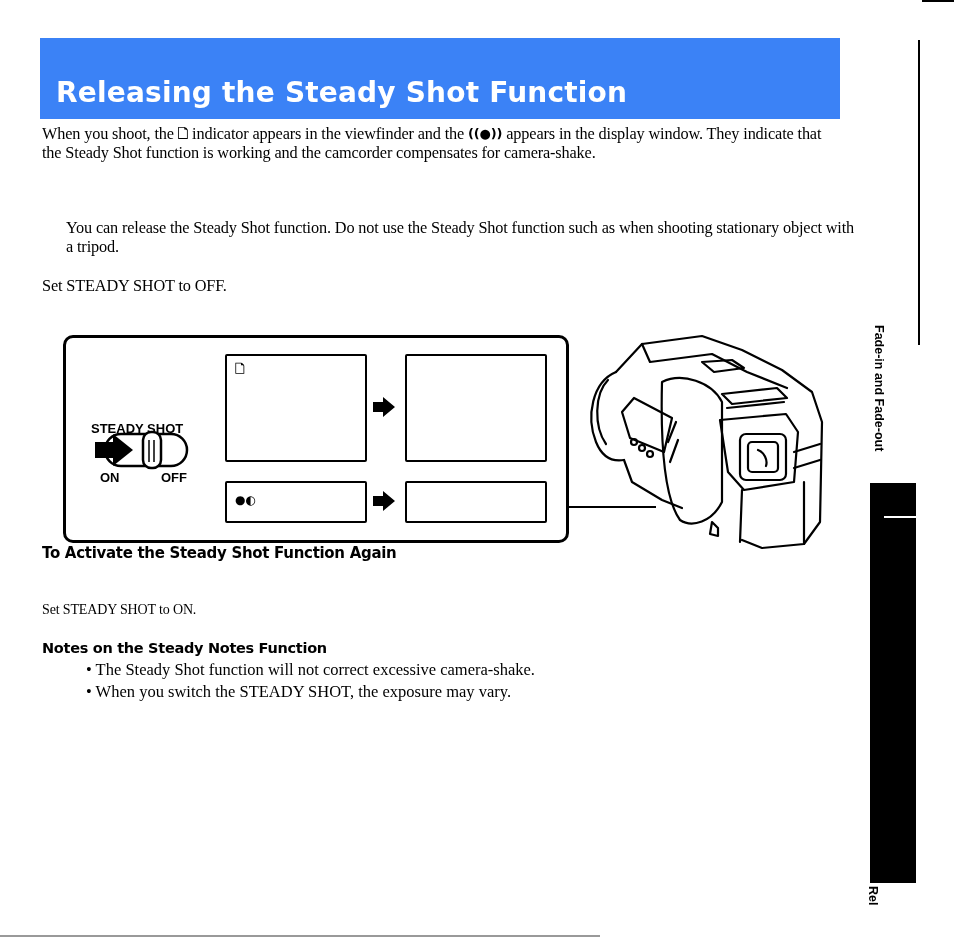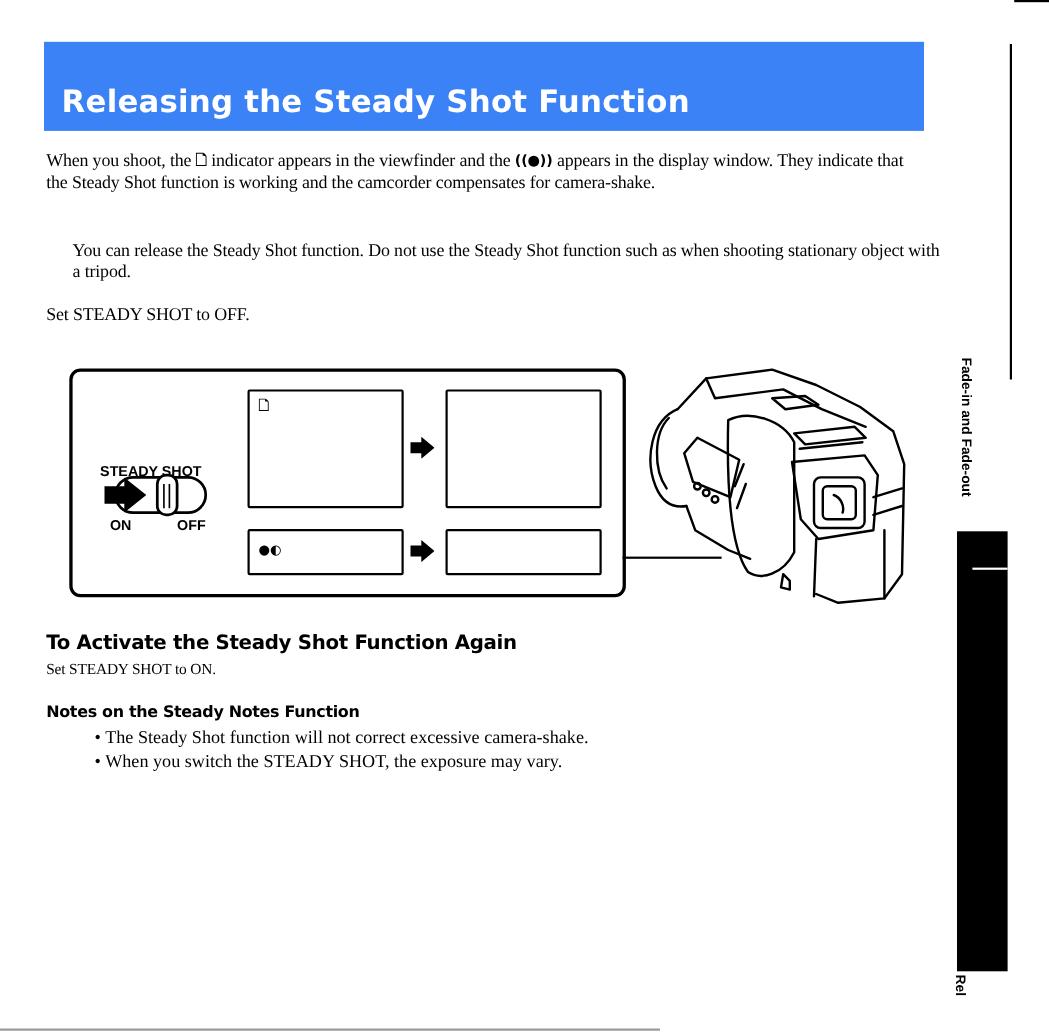--- a/index.html
+++ b/index.html
@@ -18,21 +18,21 @@
       position: absolute; left: 16px; top: 38px;
       color: #fff; font-family: "DejaVu Sans", sans-serif; font-weight: bold;
       font-size: 28px; letter-spacing: 0.2px; white-space: nowrap;
     }
 
     
     .para {
       left: 42px; font-size: 16.3px; line-height: 19px;
       font-family: "Liberation Serif", serif; letter-spacing: -0.15px;
     }
-    .p1 { top: 136px; width: 800px; }
+    .p1 { top: 124px; width: 800px; }
     .p2 { top: 218px; width: 790px; margin-left: 24px; }
     .p3 { top: 276px; }
     .inline-icon {
       display: inline-block; font-size: 13px; vertical-align: 1px;
       font-family: "DejaVu Sans", sans-serif; font-weight: bold;
     }
 
     
     .diagram {
       left: 63px; top: 335px; width: 500px; height: 202px;
@@ -53,22 +53,22 @@
       font-family: "DejaVu Sans", sans-serif;
     }
     .arrow { position: absolute; }
 
     
     .camera { left: 572px; top: 322px; width: 255px; height: 232px; }
     .connector { left: 566px; top: 506px; width: 90px; height: 2px; background: #000; }
 
     
     .subhead {
-      left: 42px; top: 574px; font-family: "DejaVu Sans", sans-serif;
-      font-weight: bold; font-size: 18px; letter-spacing: -0.3px; white-space: nowrap; text-align: right;
+      left: 42px; top: 544px; font-family: "DejaVu Sans", sans-serif;
+      font-weight: bold; font-size: 15px; letter-spacing: -0.3px; white-space: nowrap; text-align: right;
     }
     .subtext { left: 42px; top: 600px; font-size: 14px; }
     .notes-head {
       left: 42px; top: 640px; font-family: "DejaVu Sans", sans-serif;
       font-weight: bold; font-size: 14.5px; letter-spacing: -0.3px; white-space: nowrap;
     }
     .note-item { left: 42px; font-size: 16.5px; white-space: nowrap; margin-left: 44px; }
     .n1 { top: 660px; }
     .n2 { top: 682px; }
 

